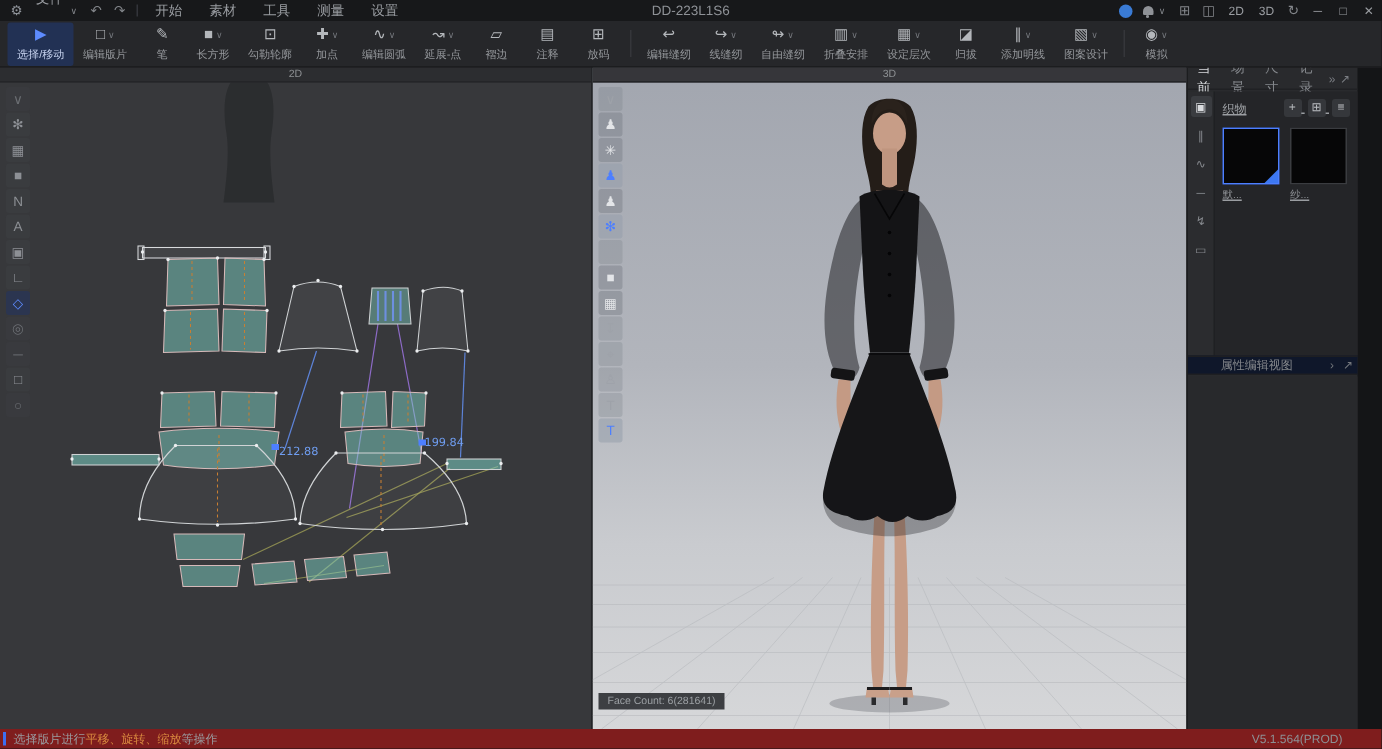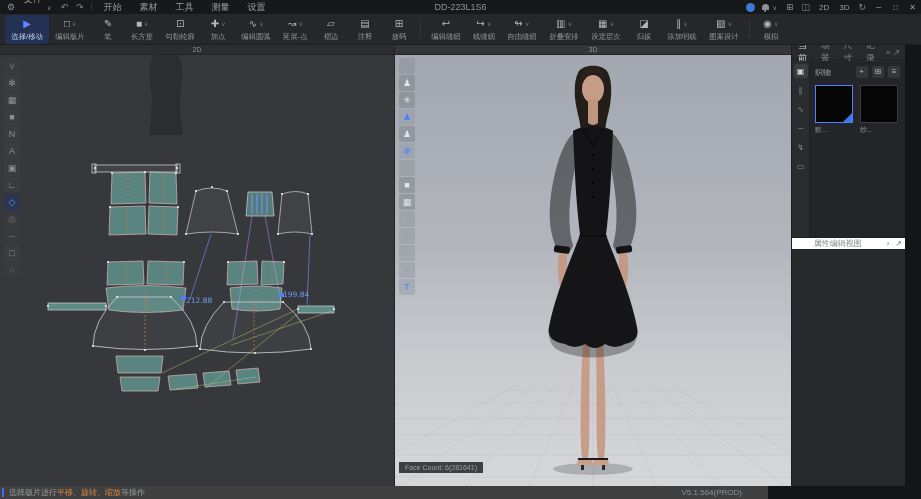--- a/index.html
+++ b/index.html
@@ -66,40 +66,40 @@
   .rp-tab { padding:0 6px; color:#85888d; }
   .rp-tab.on { color:#d6d8db; }
   #rp-tabs .ticn { margin-left:auto; color:#7a7d82; font-size:8px; padding:0 3px; }
   #rp-tabs .ticn2 { color:#7a7d82; font-size:8px; padding:0 5px 0 0; }
   #rp-body { position:absolute; top:16px; left:0; right:0; height:176px; display:flex; }
   #rp-strip { width:18px; background:#2b2c2f; border-right:1px solid #1f2023; display:flex;
     flex-direction:column; align-items:center; padding-top:3px; gap:5px; }
   #rp-strip .sic { width:14px; height:14px; display:flex; align-items:center; justify-content:center;
     font-size:8px; color:#85888d; }
   #rp-strip .sic.on { color:#d9dbde; background:#3a3c40; border-radius:2px; }
-  #rp-main { flex:1; background:#242528; padding:4px 5px; }
+  #rp-main { flex:1; background:#242528; padding:4px 5px;text-decoration:underline; }
   #fab-head { display:flex; align-items:center; font-size:8px; color:#a2a5a9; height:14px; }
   #fab-head .fic { margin-left:auto; }
   #fab-head .fic span { display:inline-block; width:12px; height:12px; line-height:12px; text-align:center;
     background:#35373b; color:#b9bcc0; border-radius:2px; font-size:8px; margin-left:2px; }
   #swatches { display:flex; gap:5px; margin-top:6px; }
   .swatch { width:40px; }
   .sw-img { width:38px; height:38px; background:#060607; border:1px solid #3a3c40; position:relative; }
   .swatch.sel .sw-img { border-color:#4d7fff; }
   .swatch.sel .sw-img::after { content:""; position:absolute; right:0; bottom:0; border-style:solid;
     border-width:0 0 9px 9px; border-color:transparent transparent #3d78f2 transparent; }
   .sw-label { font-size:7px; color:#8b8e92; margin-top:2px; }
-  #prop-bar { position:absolute; top:192px; left:0; right:0; height:13px; background:#ffffff;
+  #prop-bar { position:absolute; top:192px; left:0; right:0; height:13px; background:#0f172a;
     border-top:1px solid #1e1f22; border-bottom:1px solid #1e1f22; display:flex; align-items:center; font-size:8px; }
   #prop-bar .pt { flex:1; text-align:center; color:#85888c; }
   #prop-bar .pic { color:#74777c; font-size:8px; padding:0 3px; }
   #rp-empty { position:absolute; top:206px; bottom:0; left:0; right:0; background:#28292c; }
 
   
-  #statusbar { position:absolute; top:486px; left:0; width:768px; height:13px; background:#404040;
+  #statusbar { position:absolute; top:486px; left:0; width:921px; height:13px; background:#7f1d1d;
     display:flex; align-items:center; font-size:8px; z-index:30; }
   #status-accent { width:2px; height:9px; background:#3d6ef0; margin:0 5px 0 2px; }
   .st-txt { color:#9a9da1; }
   .st-hl { color:#d98a3f; }
   .st-link { color:#5a8df0; text-decoration:underline; margin-left:5px;margin-top:35px; }
   #st-version { margin-left:auto; padding-right:26px; color:#8d9094; }
 
   svg text { font-family:"DejaVu Sans",sans-serif; }
 </style>
 </head>

